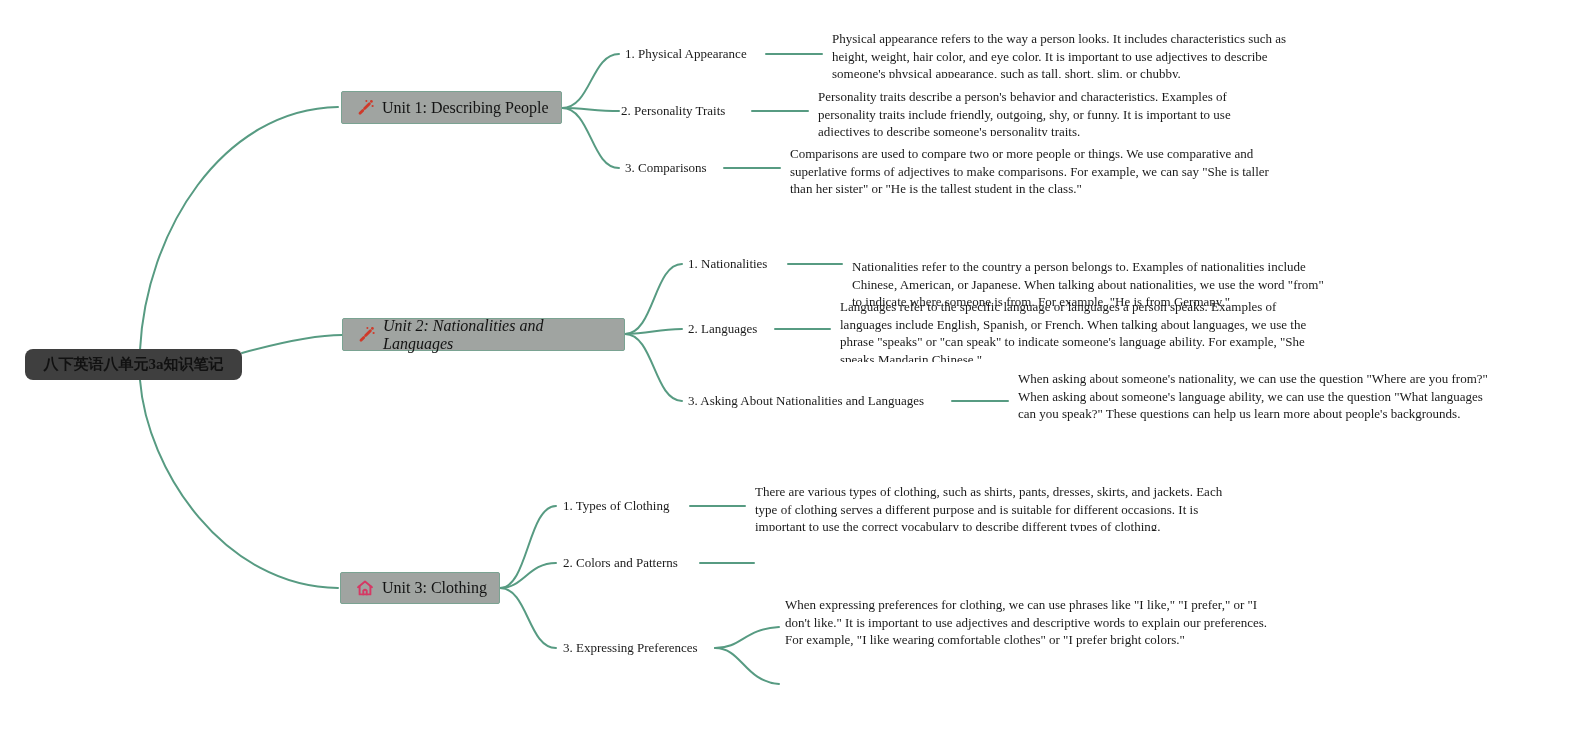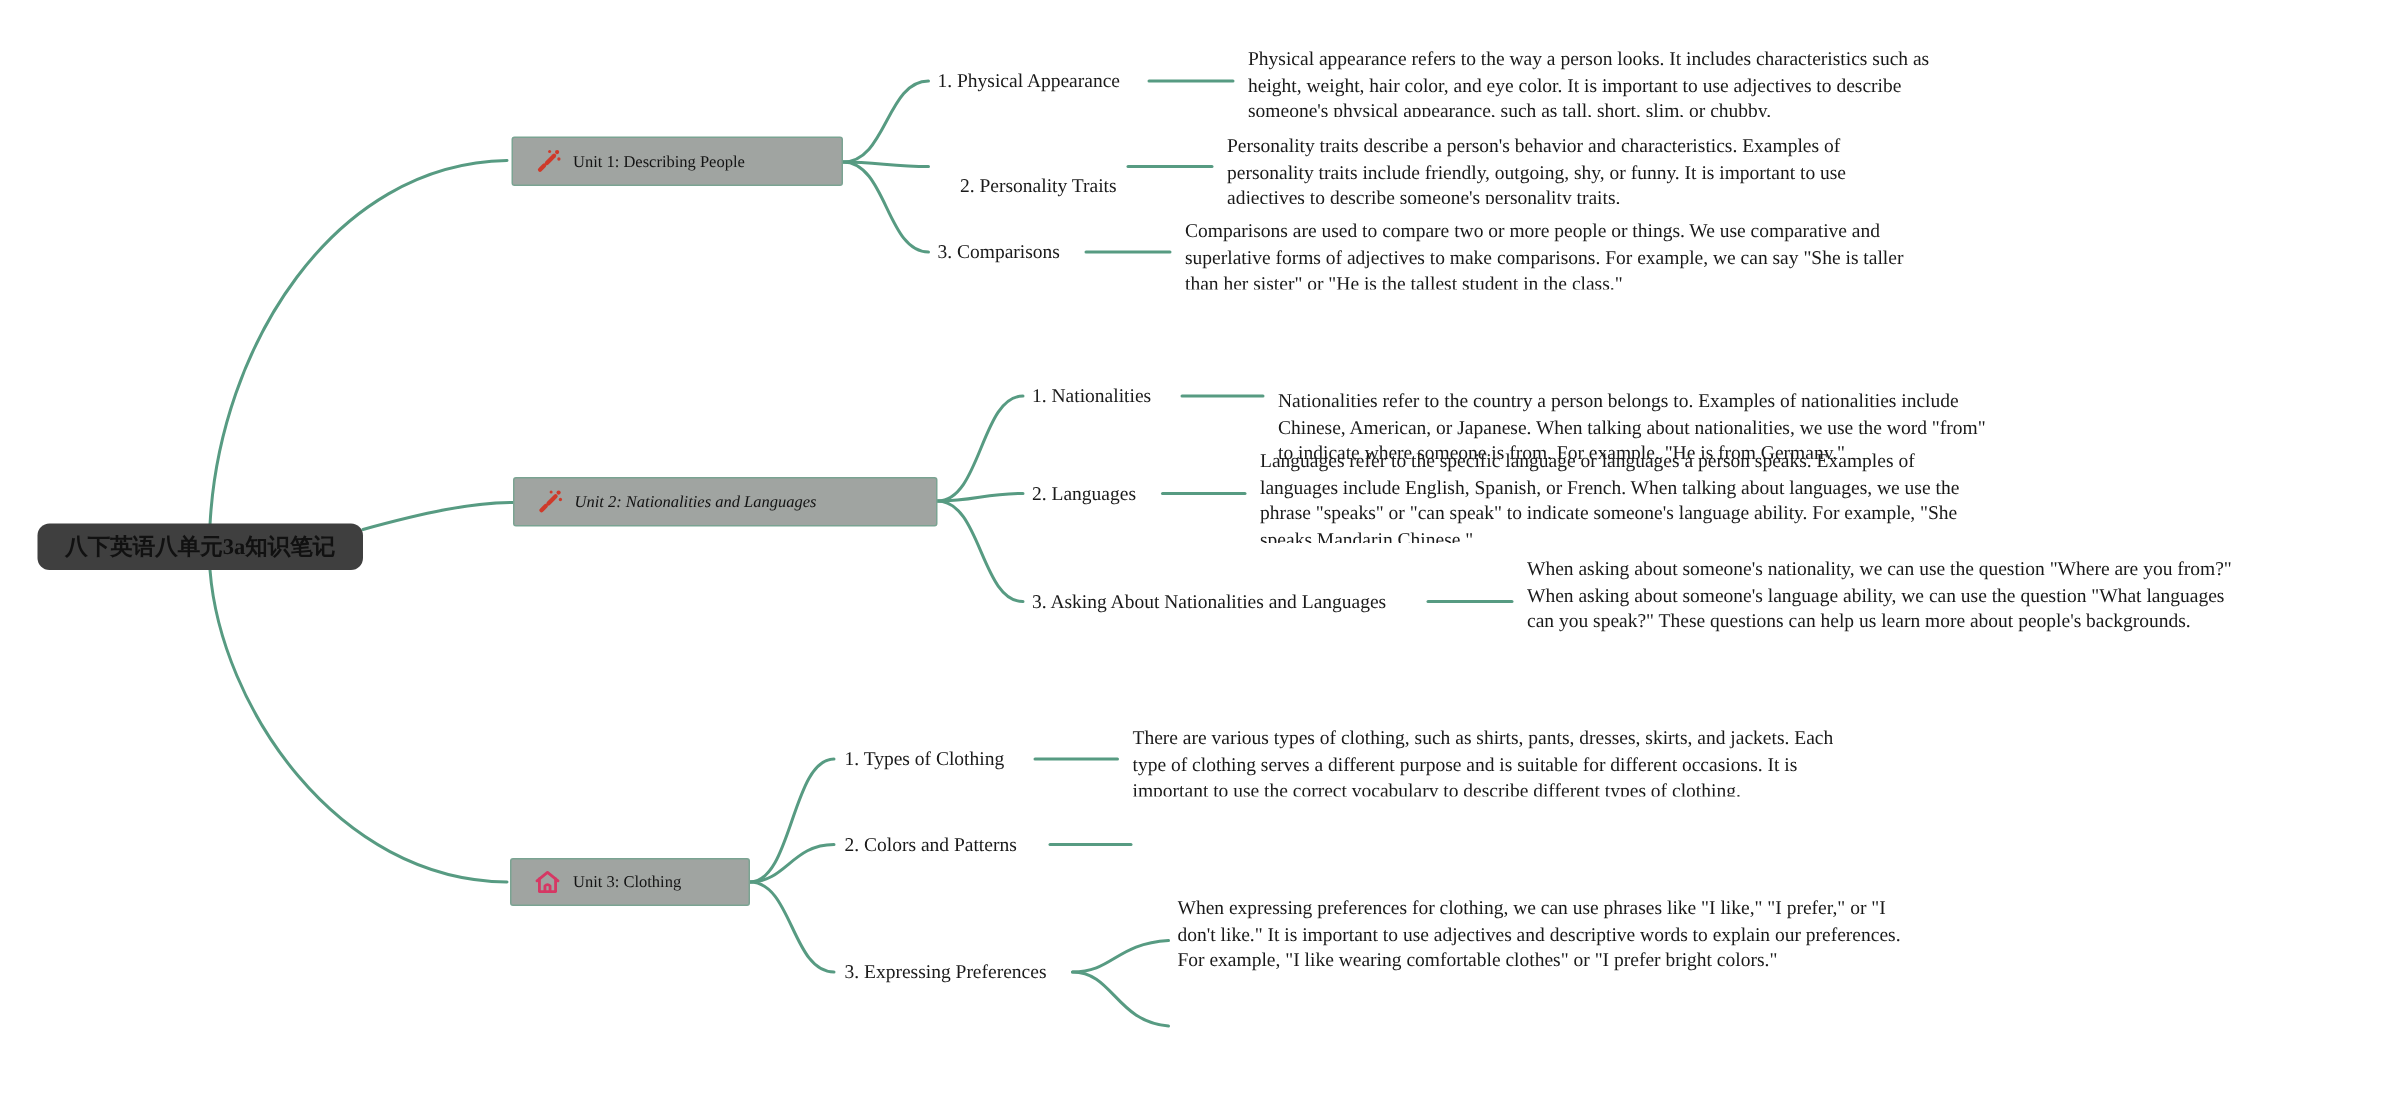--- a/index.html
+++ b/index.html
@@ -20,21 +20,21 @@
     display:flex;align-items:center;justify-content:center;
     font-weight:bold;font-size:15px;color:#111111;
     box-sizing:border-box;
     text-align:center;
   }
   .unit-node{
     position:absolute;height:33px;
     background:#a0a4a1;border:1.5px solid #7aa392;border-radius:2px;
     display:flex;align-items:center;gap:7px;
     padding:0 12px 0 14px;box-sizing:border-box;
-    font-size:11px;color:#131313;
+    font-size:16px;color:#131313;
   }
   .unit-node .icon{display:flex;align-items:center;}
   .topic-label{
     position:absolute;font-size:13px;white-space:nowrap;color:#1a1a1a;
   }
   .topic-desc{
     position:absolute;font-size:13px;line-height:17.5px;color:#1a1a1a;
     overflow:hidden;text-align:left;
   }
 </style>
@@ -111,21 +111,21 @@
       <svg width="20" height="20" viewBox="0 0 20 20" fill="none" stroke="#d63864" stroke-width="1.9" stroke-linejoin="round" stroke-linecap="round">
         <path d="M3 9.2 L10 3.6 L17 9.2"></path>
         <path d="M4.6 8 V16.4 H15.4 V8"></path>
         <path d="M8.3 16.4 V12.6 Q10 10.9 11.7 12.6 V16.4"></path>
       </svg>
     </span>
     <span>Unit 3: Clothing</span>
   </div>
 
   <div class="topic-label" style="left:625px;top:46px;">1. Physical Appearance</div>
-  <div class="topic-label" style="left:640px;top:103px;margin-top:13px;">2. Personality Traits</div>
+  <div class="topic-label" style="left:621px;top:103px;">2. Personality Traits</div>
   <div class="topic-label" style="left:625px;top:160px;">3. Comparisons</div>
 
   <div class="topic-desc" style="left:832px;top:30px;width:482px;height:48px;">Physical appearance refers to the way a person looks. It includes characteristics such as height, weight, hair color, and eye color. It is important to use adjectives to describe someone's physical appearance, such as tall, short, slim, or chubby.</div>
   <div class="topic-desc" style="left:818px;top:88px;width:452px;height:48px;">Personality traits describe a person's behavior and characteristics. Examples of personality traits include friendly, outgoing, shy, or funny. It is important to use adjectives to describe someone's personality traits.</div>
   <div class="topic-desc" style="left:790px;top:145px;width:495px;height:48px;">Comparisons are used to compare two or more people or things. We use comparative and superlative forms of adjectives to make comparisons. For example, we can say "She is taller than her sister" or "He is the tallest student in the class."</div>
 
   <div class="topic-label" style="left:688px;top:256px;">1. Nationalities</div>
   <div class="topic-label" style="left:688px;top:321px;">2. Languages</div>
   <div class="topic-label" style="left:688px;top:393px;">3. Asking About Nationalities and Languages</div>
 

